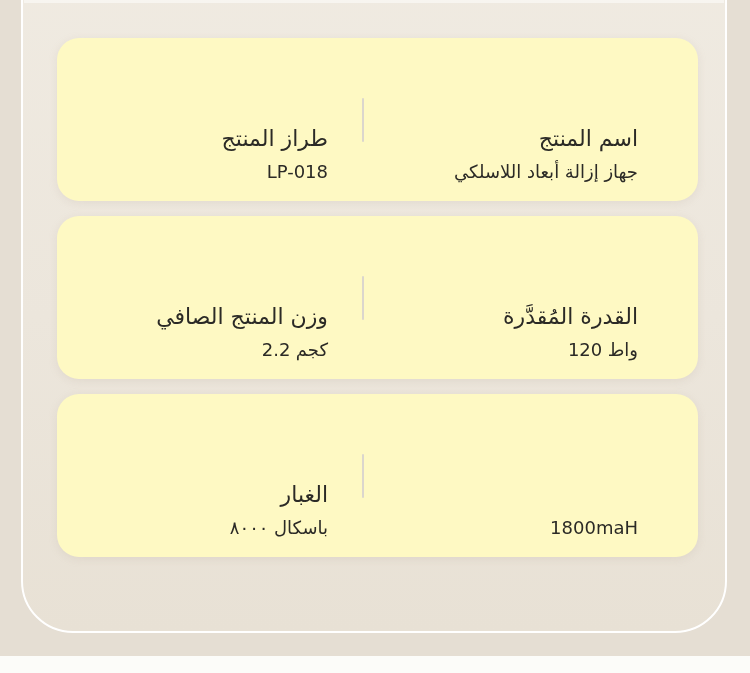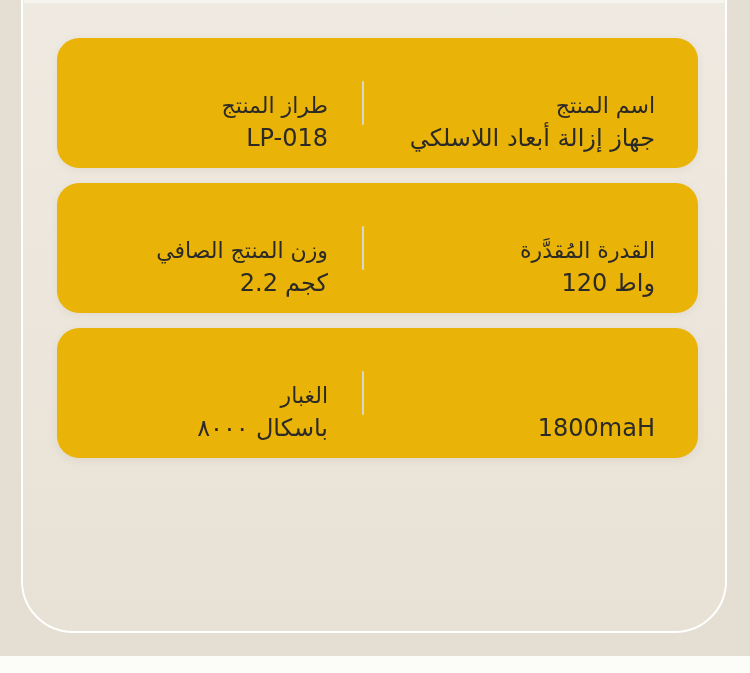--- a/index.html
+++ b/index.html
@@ -47,22 +47,22 @@
     position: absolute;
     left: 57px;
     top: 38px;
     width: 641px;
     display: flex;
     flex-direction: column;
     gap: 15px;
   }
   .card {
     position: relative;
-    height: 130px;
-    background: #eab308;
+    height: 163px;
+    background: #fef9c3;
     border-radius: 22px;
     box-shadow: 0 2px 8px rgba(175, 163, 144, 0.18);
     display: flex;
     direction: ltr;
   }
   .card .divider {
     position: absolute;
     left: 305px;
     top: 50%;
     transform: translateY(-50%);
@@ -79,35 +79,35 @@
     align-items: flex-end;
     padding-bottom: 13px;
   }
   .col-secondary {          
     width: 306px;
     padding-right: 35px;
     padding-left: 16px;
   }
   .col-primary {            
     width: 335px;
-    padding-right: 43px;
+    padding-right: 60px;
     padding-left: 10px;
   }
   .spec-label {
     direction: rtl;
     text-align: right;
     font-size: 22px;
     line-height: 33px;
     white-space: nowrap;
   }
   .spec-value {
     direction: ltr;          
     display: flex;
     column-gap: 0.3em;
-    font-size: 24px;
+    font-size: 18px;
     line-height: 33px;
     white-space: nowrap;
   }
   .spec-value span { unicode-bidi: isolate; }
 </style>
 </head>
 <body>
 
 <div class="frame"></div>
 <div class="frame-top-sliver"></div>

